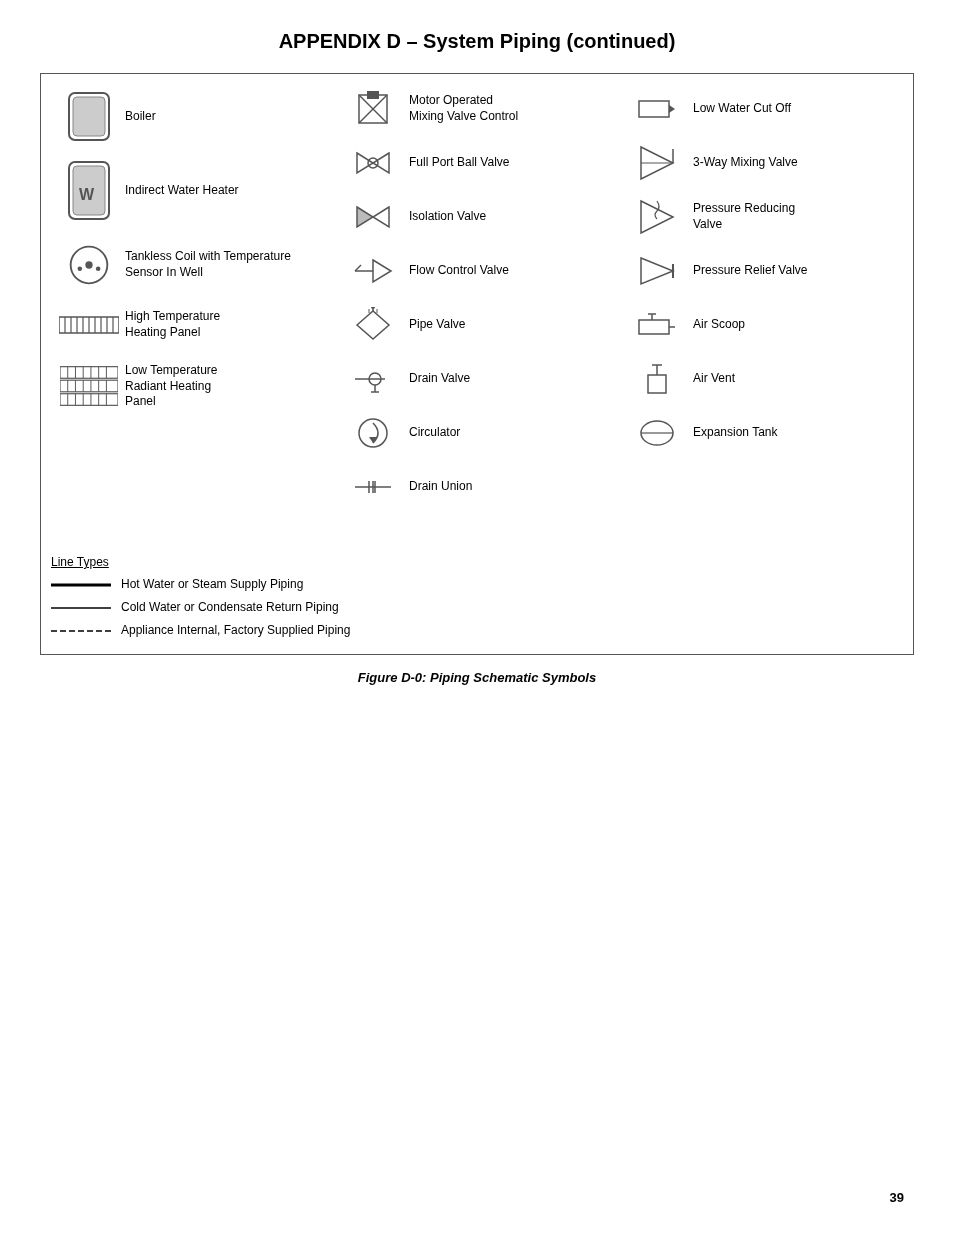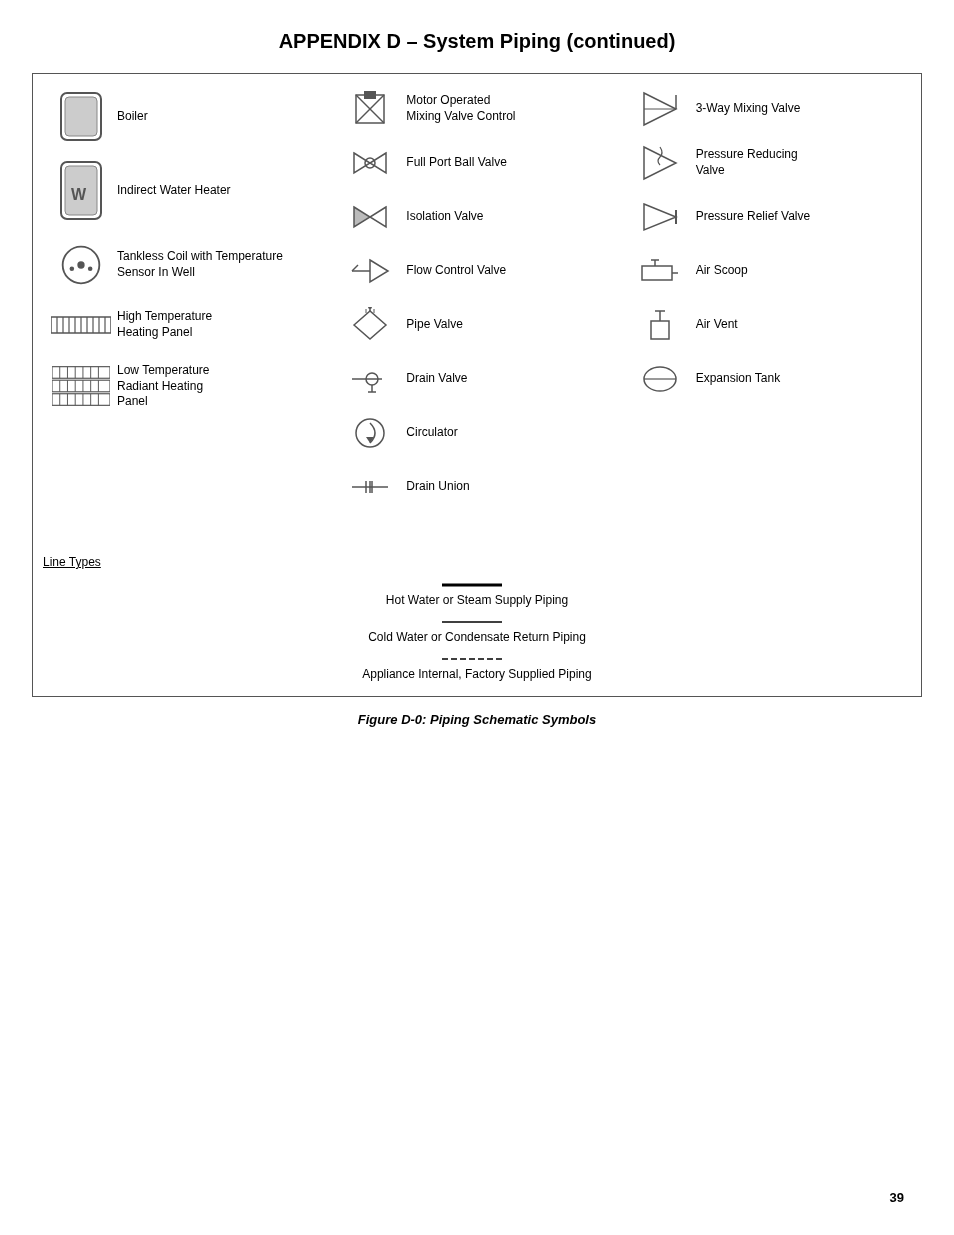--- a/index.html
+++ b/index.html
@@ -4,21 +4,21 @@
   <style>
     * { margin: 0; padding: 0; box-sizing: border-box; }
     body {
       font-family: Arial, sans-serif;
       background: #fff;
       width: 954px;
       min-height: 1235px;
       position: relative;
     }
     .page {
-      padding: 30px 32px;
+      padding: 30px 40px;
     }
     .page-title {
       text-align: center;
       font-size: 20px;
       font-weight: bold;
       margin-bottom: 20px;
     }
     .diagram-box {
       border: 1px solid #555;
       padding: 15px 10px 10px 10px;
@@ -57,21 +57,20 @@
     }
     .line-types-title {
       font-size: 12px;
       text-decoration: underline;
       margin-bottom: 6px;
     }
     .line-type-row {
       display: flex;
       align-items: center;
       margin-bottom: 5px;
-      flex-direction: column;
     }
     .line-sample {
       width: 60px;
       min-width: 60px;
       margin-right: 10px;
     }
     .line-label {
       font-size: 12px;
     }
     .figure-caption {
@@ -284,20 +283,29 @@
             </svg>
           </div>
           <div class="symbol-label">Drain Union</div>
         </div>
 
       </div>
 
       <div class="col">
 
 
+        <div class="symbol-row">
+          <div class="symbol-icon">
+            <svg viewBox="0 0 40 24" width="40" height="24">
+              <rect x="2" y="4" width="30" height="16" fill="none" stroke="#555" stroke-width="1.5"></rect>
+              <polygon points="32,8 38,12 32,16" fill="#555"></polygon>
+            </svg>
+          </div>
+          <div class="symbol-label">Low Water Cut Off</div>
+        </div>
 
         <div class="symbol-row">
           <div class="symbol-icon">
             <svg viewBox="0 0 36 36" width="36" height="36">
               <polygon points="2,2 34,18 2,34" fill="none" stroke="#555" stroke-width="1.5"></polygon>
               <line x1="2" y1="18" x2="34" y2="18" stroke="#555" stroke-width="1"></line>
               <line x1="34" y1="18" x2="34" y2="4" stroke="#555" stroke-width="1.5"></line>
             </svg>
           </div>
           <div class="symbol-label">3-Way Mixing Valve</div>

